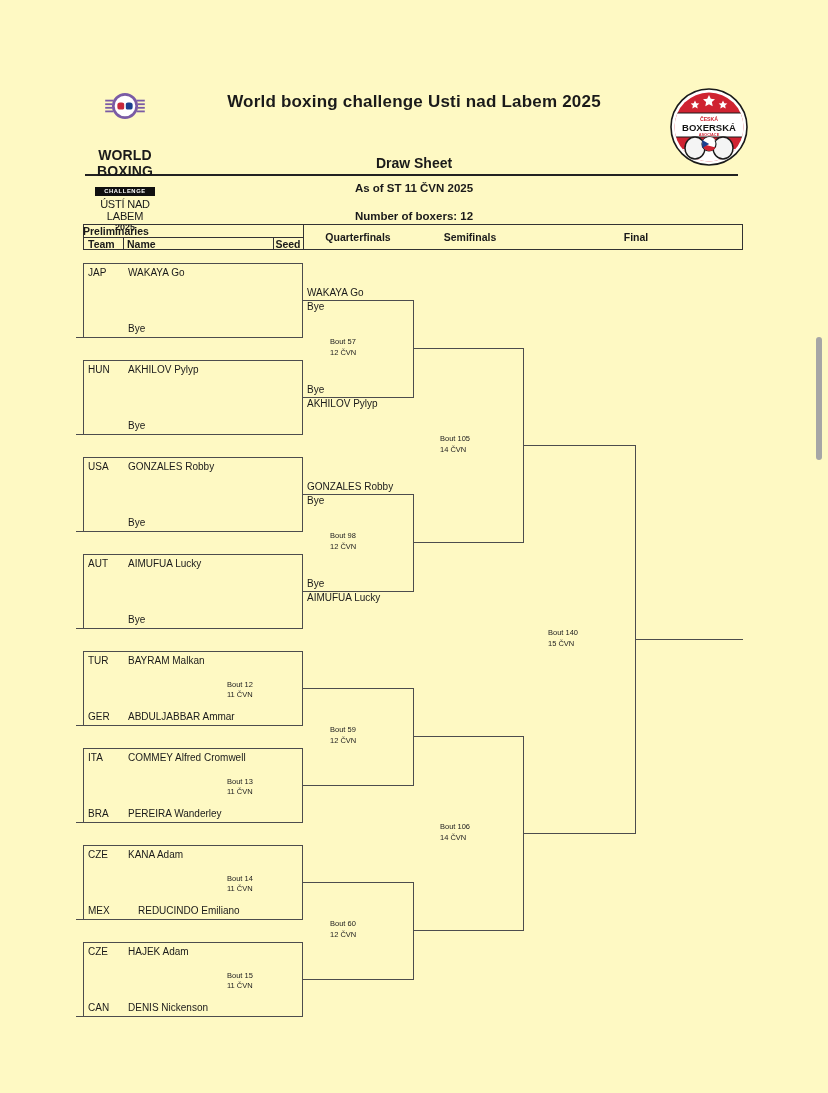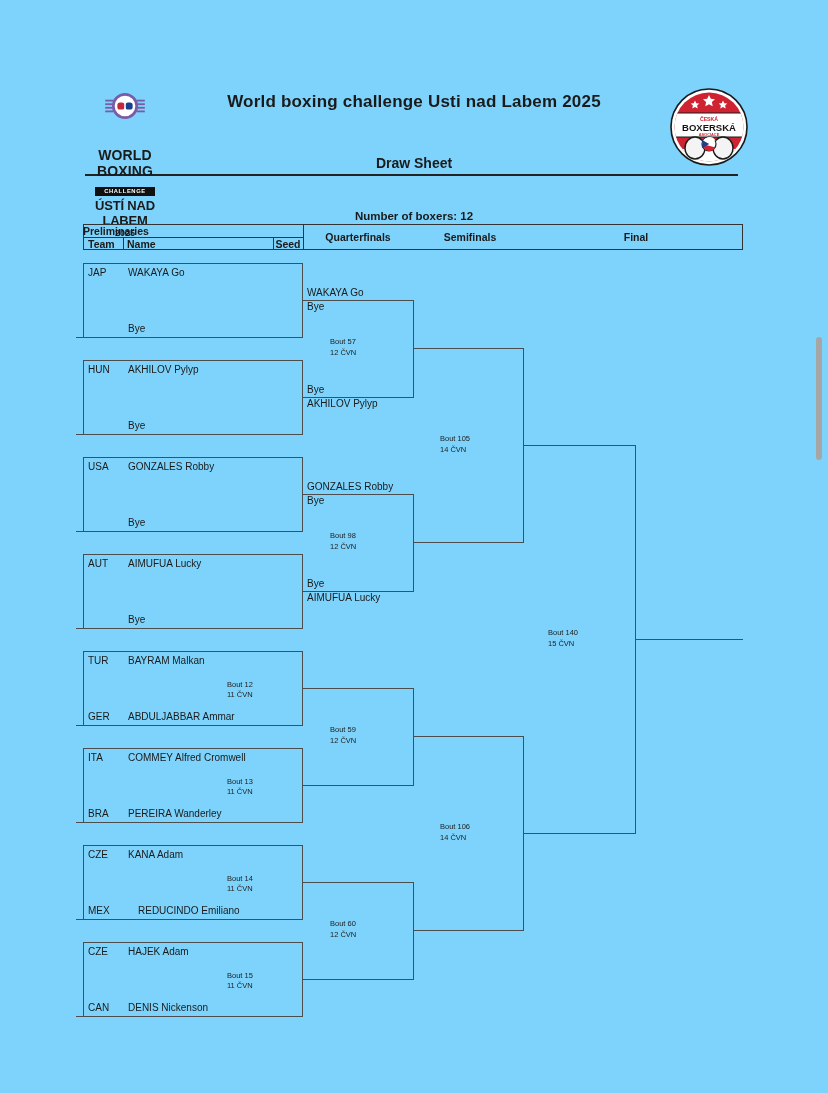--- a/index.html
+++ b/index.html
@@ -1,17 +1,17 @@
 <!DOCTYPE html>
 <html><head>
 <meta charset="utf-8">
 <style>
   html,body{margin:0;padding:0;background:#ffffff;}
   .page{
-    position:relative;width:828px;height:1093px;background:#7dd3fc;
+    position:relative;width:828px;height:1093px;background:#fef9c3;
     font-family:"Liberation Sans",sans-serif;color:#1a1a1a;overflow:hidden;
   }
   .abs{position:absolute;}
   .ctr{left:0;right:0;text-align:center;}
   .title{font-size:17px;font-weight:bold;letter-spacing:.2px;}
   .sub{font-size:14px;font-weight:bold;}
   .small-b{font-size:11.5px;font-weight:bold;}
   .rule{height:1.5px;background:#222;}
   
   .tbl-outer{border:1.2px solid #333;box-sizing:border-box;}
@@ -24,32 +24,33 @@
   .hline{height:1.4px;background:#4d4d4d;}
   .vline{width:1.4px;background:#4d4d4d;}
   .nm{font-size:10px;line-height:12px;white-space:nowrap;}
   .bout{font-size:7.5px;line-height:10.5px;text-align:left;width:60px;color:#222;}
   .bout-inbox{line-height:9.5px;}
   
   .llogo{width:82px;text-align:center;}
   .llogo .l1{font-size:14px;font-weight:800;letter-spacing:.1px;margin-top:19px;}
   .llogo .l2{display:inline-block;background:#101010;color:#fff;font-size:5.8px;font-weight:bold;
              letter-spacing:.6px;padding:1.5px 9px;margin:1px 0 2px 0;}
-  .llogo .l3{font-size:13px;font-weight:700;letter-spacing:-.2px;}
+  .llogo .l3{font-size:11px;font-weight:400;letter-spacing:-.2px;}
   .llogo .l4{font-size:9px;font-weight:800;}
   .scroll-thumb{width:6px;height:123px;background:#a6a6a6;border-radius:3px;}
 </style>
 </head>
 <body>
 
 <div class="page">
 
   <div class="abs ctr title" style="top:92px">World boxing challenge Usti nad Labem 2025</div>
   <div class="abs ctr sub" style="top:155px">Draw Sheet</div>
   <div class="abs rule" style="left:85px;top:174px;width:653px"></div>
+  <div class="abs ctr small-b" style="top:182px">As of ST 11 ČVN 2025</div>
   <div class="abs ctr small-b" style="top:210px">Number of boxers: 12</div>
 
   <div class="abs llogo" style="left:84px;top:88px">
     <svg width="40" height="36" viewBox="0 0 44 40">
       <g stroke="#7a5ba5" stroke-width="2">
         <line x1="0" y1="14" x2="9" y2="14"></line>
           <line x1="0" y1="18" x2="8" y2="18"></line>
         <line x1="0" y1="22" x2="8" y2="22"></line>
           <line x1="0" y1="26" x2="9" y2="26"></line>
         <line x1="35" y1="14" x2="44" y2="14"></line>

